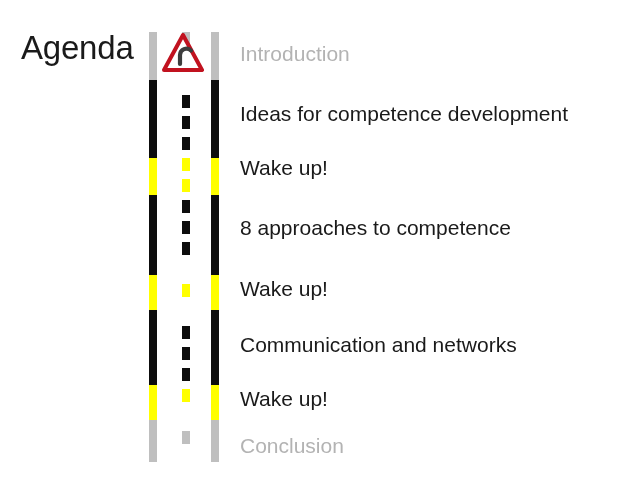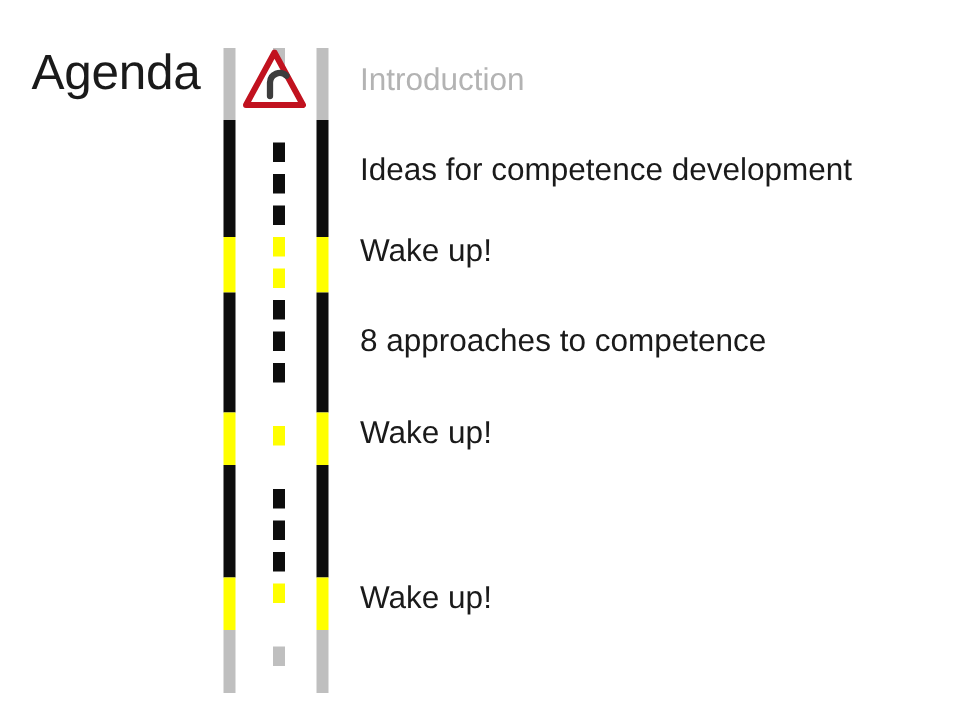--- a/index.html
+++ b/index.html
@@ -148,16 +148,18 @@
     </svg>
 
   </div>
 
   <div id="agenda-list">
       <div class="agenda-item active" style="top: 71px;">Ideas for competence development</div>
       <div class="agenda-item inactive" style="top: 11px;">Introduction</div>
       <div class="agenda-item active" style="top: 125px;">Wake up!</div>
       <div class="agenda-item active" style="top: 185px;">8 approaches to competence</div>
       <div class="agenda-item active" style="top: 246px;">Wake up!</div>
+      <div class="agenda-item active" style="top: 302px;">Communication and networks</div>
       <div class="agenda-item active" style="top: 356px;">Wake up!</div>
+      <div class="agenda-item inactive" style="top: 403px;">Conclusion</div>
     </div>
 
 </div>
 
 </body></html>

